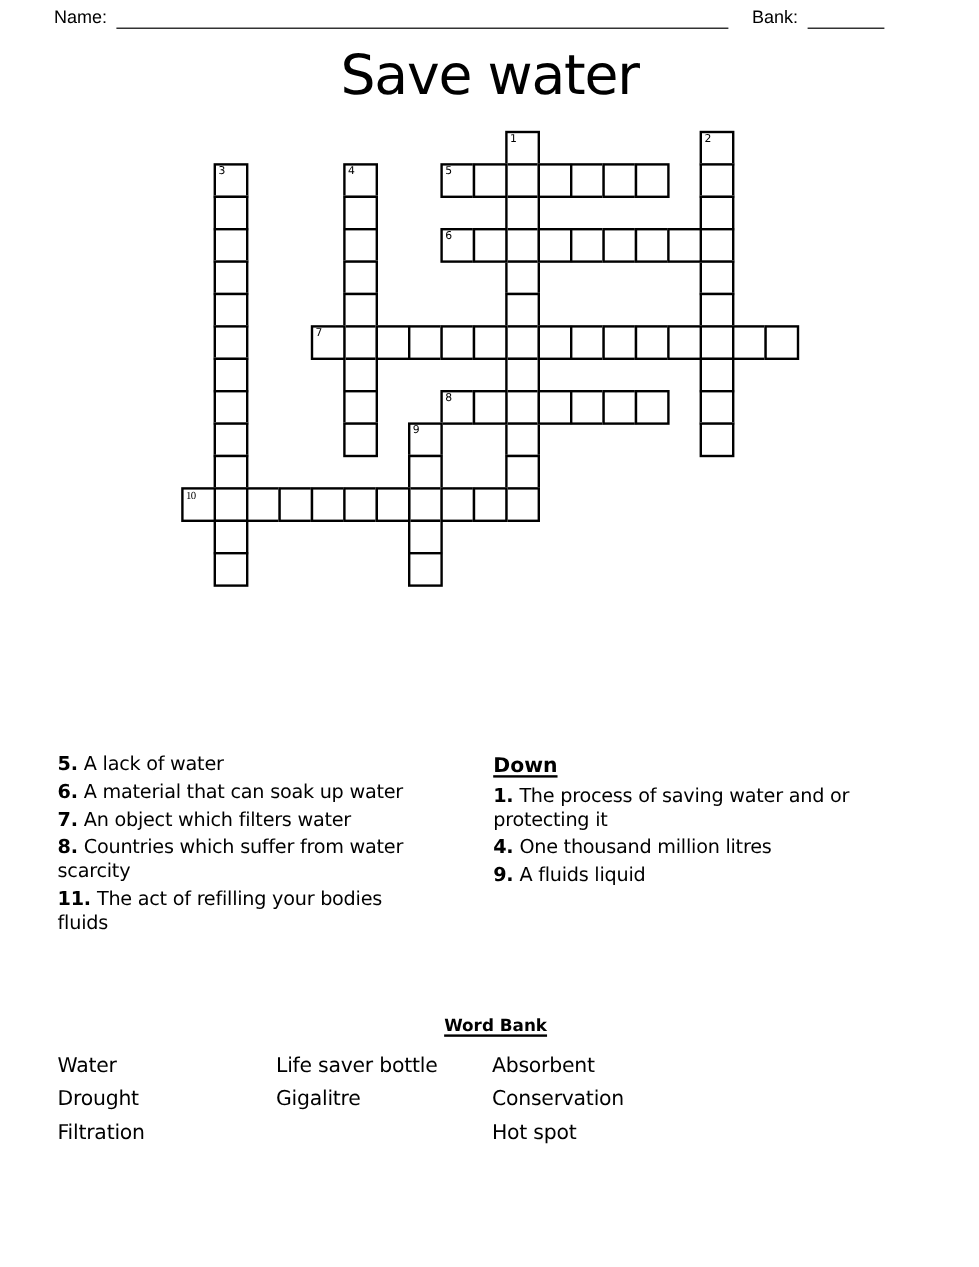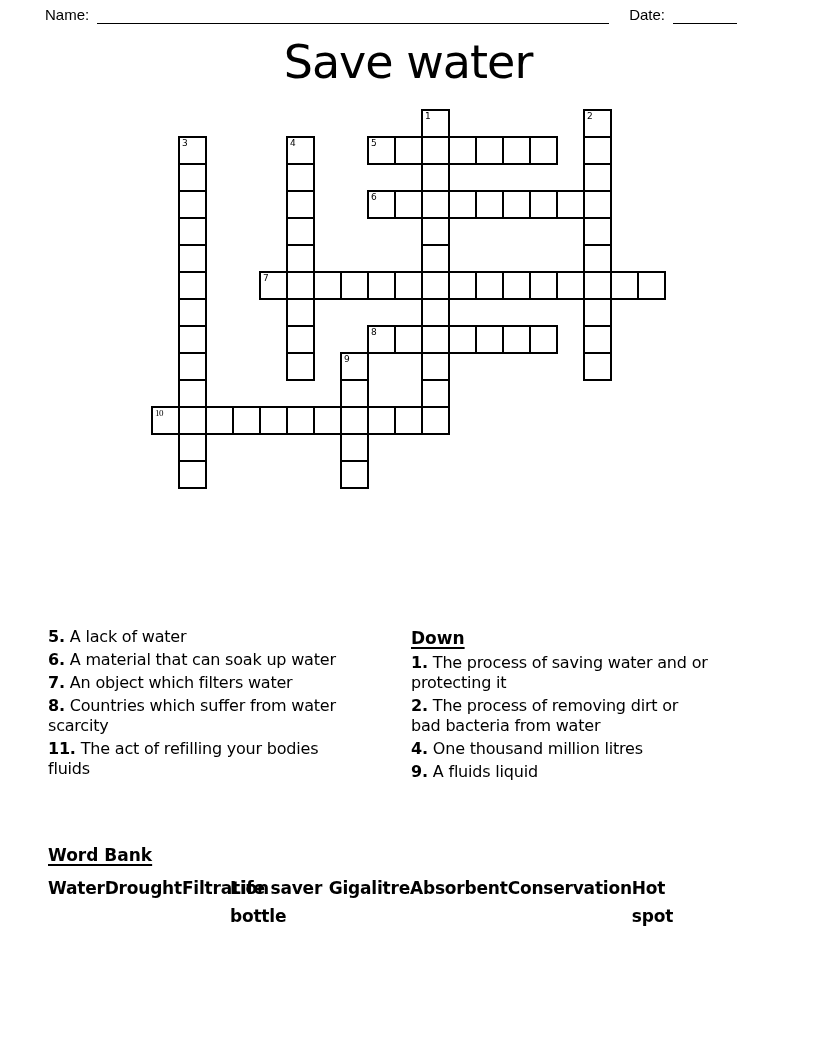--- a/index.html
+++ b/index.html
@@ -41,38 +41,38 @@
   .clues-down{left:411px;width:301px;}
   .sec-heading{
     font-size:17px;font-weight:bold;line-height:22px;margin-bottom:4px;
     text-decoration:underline;text-decoration-thickness:2px;text-underline-offset:3px;
   }
   .clue{font-size:16px;line-height:20px;margin-bottom:3px;letter-spacing:-0.2px;}
   .clue .clue-num{font-weight:bold;margin-right:5px;}
   
   .wordbank{position:absolute;left:48px;top:844px;width:730px;}
   .wb-heading{
-    font-size:17px;font-weight:bold;line-height:22px;margin-bottom:8px;
-    text-decoration:underline;text-decoration-thickness:2px;text-underline-offset:3px;
+    font-size:14px;font-weight:bold;line-height:22px;margin-bottom:8px;
+    text-decoration:underline;text-decoration-thickness:2px;text-underline-offset:3px;text-align:center;
   }
   .wb-cols{display:flex;flex-direction:row;}
-  .wb-col{display:flex;flex-direction:row;font-weight:bold;}
+  .wb-col{display:flex;flex-direction:column;}
   .wb-col-0{width:182px;}
   .wb-col-1{width:178px;}
   .wb-col-2{width:180px;}
   .wb-col-3{width:190px;}
   .wb-item{font-size:17px;line-height:28px;letter-spacing:-0.2px;}
 </style>
 </head>
 <body>
 
 <div class="header">
   <span class="hlabel">Name:</span>
   <span class="write-line name-line"></span>
-  <span class="hlabel">Date:</span>
+  <span class="hlabel">Bank:</span>
   <span class="write-line date-line"></span>
 </div>
 
 <div class="title">Save water</div>
 
 <div class="grid">
     <div class="cell" style="left: 421px; top: 109px;">
       <span class="cell-num">1</span>
     </div>
     <div class="cell" style="left: 421px; top: 136px;"></div>
@@ -199,23 +199,20 @@
     <span class="clue-num">11.</span><span>The act of refilling your bodies fluids</span>
   </div>
 </div>
 
 <div class="clues clues-down">
   <div class="sec-heading">Down</div>
   <div class="clue">
     <span class="clue-num">1.</span><span>The process of saving water and or protecting it</span>
   </div>
   <div class="clue">
-    <span class="clue-num">2.</span><span>The process of removing dirt or bad bacteria from water</span>
-  </div>
-  <div class="clue">
     <span class="clue-num">4.</span><span>One thousand million litres</span>
   </div>
   <div class="clue">
     <span class="clue-num">9.</span><span>A fluids liquid</span>
   </div>
 </div>
 
 <div class="wordbank">
   <div class="wb-heading">Word Bank</div>
   <div class="wb-cols">

